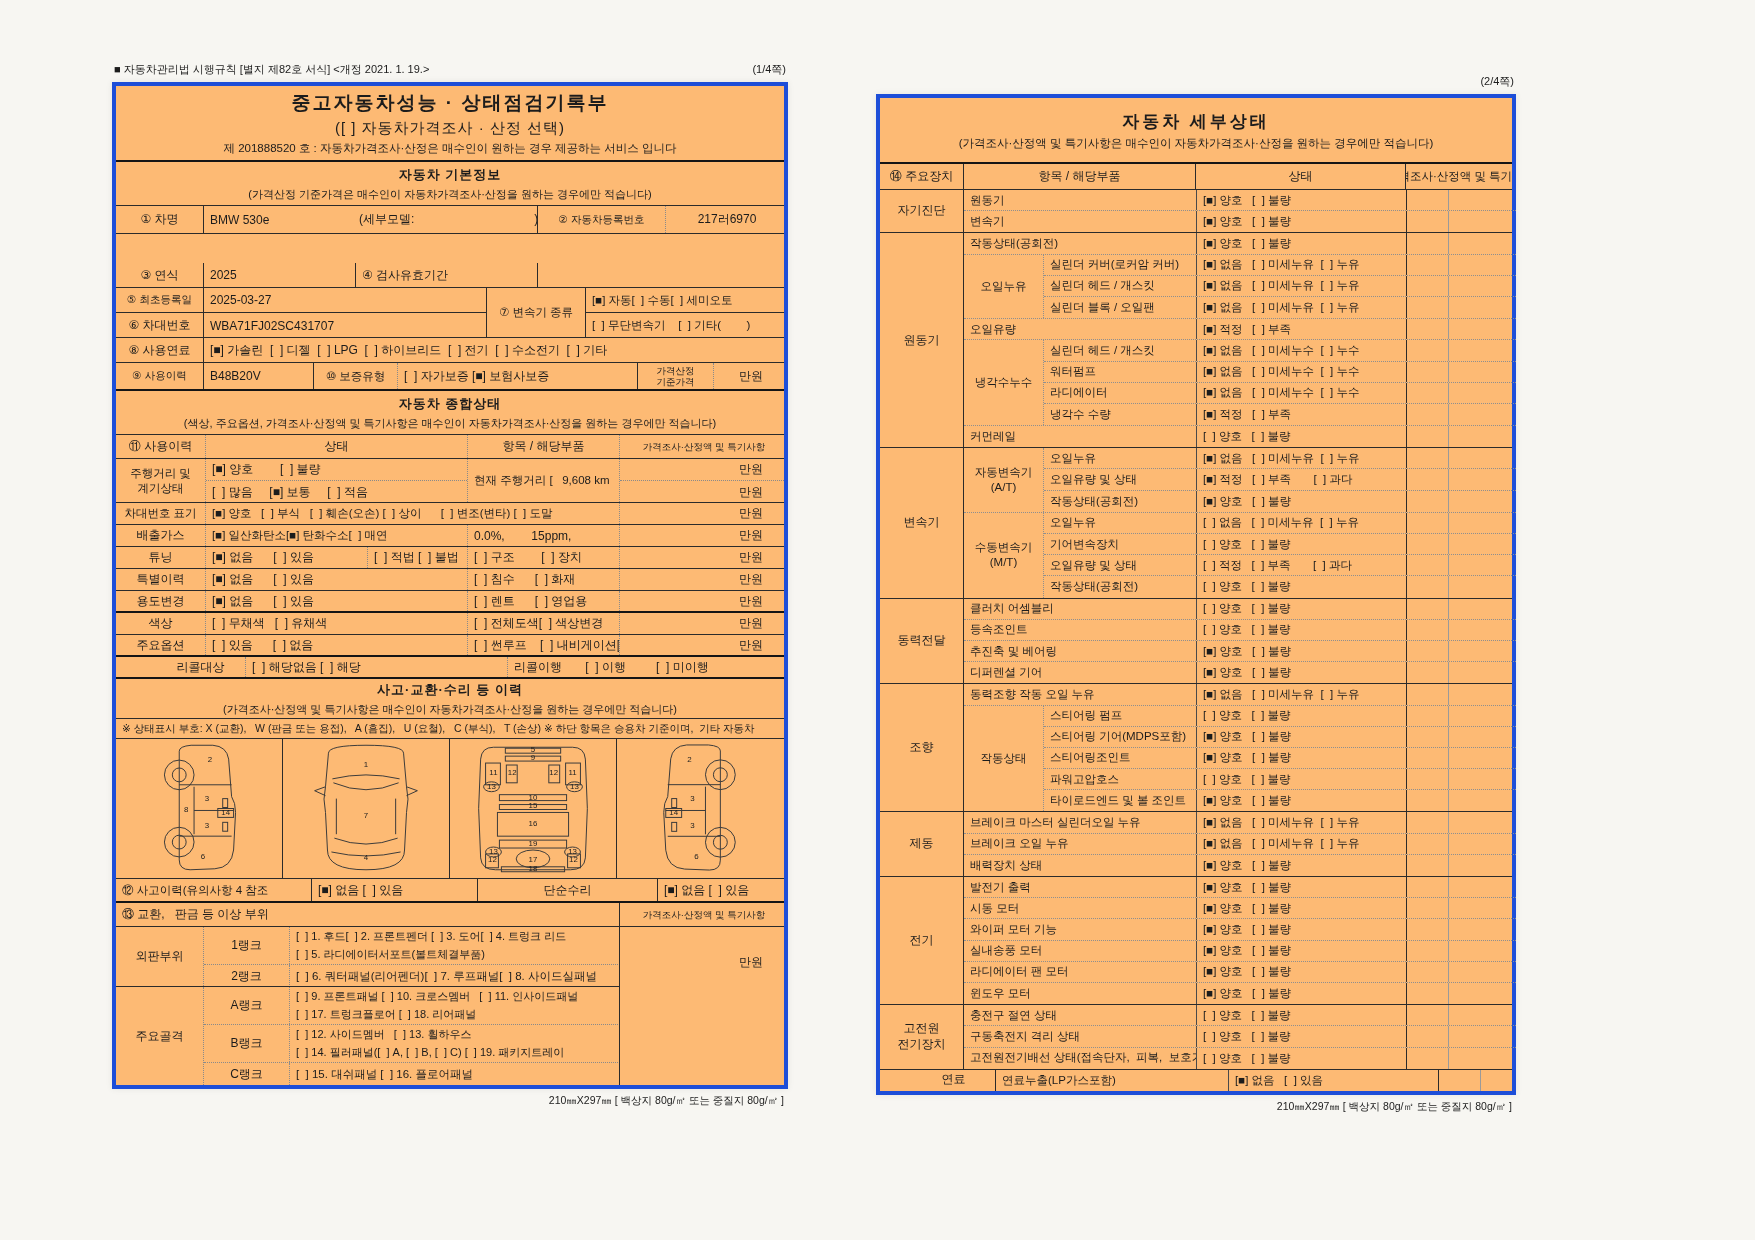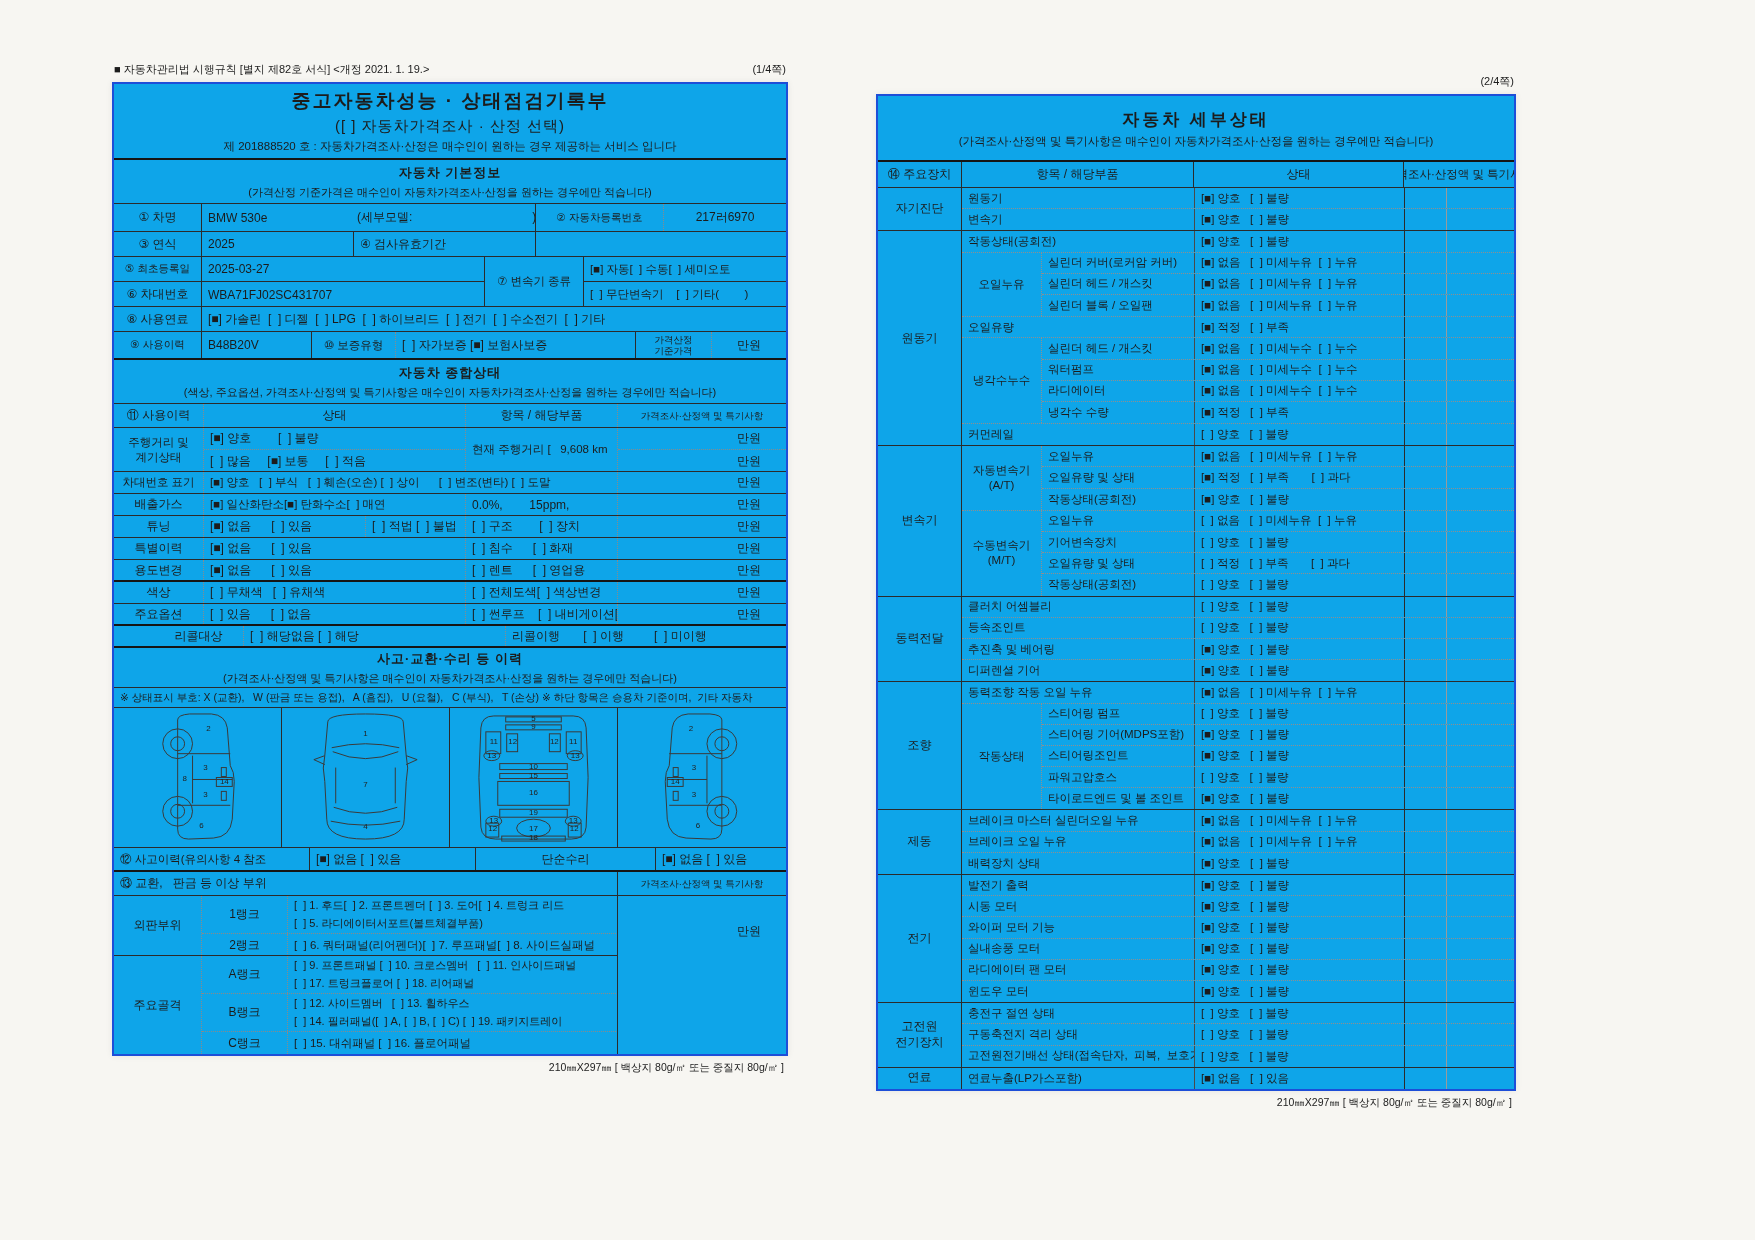--- a/index.html
+++ b/index.html
@@ -2,21 +2,21 @@
 <html><head>
 <meta charset="utf-8">
 <style>
   html,body{margin:0;padding:0;background:#e9e7e2;}
   .canvas{position:relative;width:1755px;height:1240px;background:#f7f6f2;font-family:"Liberation Sans","DejaVu Sans",sans-serif;color:#1c1c1c;overflow:hidden;}
   .page{position:absolute;}
   .page1{left:112px;top:62px;width:676px;}
   .page2{left:876px;top:74px;width:640px;}
   .topline{display:flex;justify-content:space-between;font-size:11px;margin-bottom:5px;padding:0 2px;}
   .topline.right-only{justify-content:flex-end;}
-  .sheet{border:2px solid #1d4ed8;background:#0ea5e9;box-shadow:0 0 7px rgba(0,0,0,0.07);}
+  .sheet{border:4px solid #1d4ed8;background:#fdba74;box-shadow:0 0 7px rgba(0,0,0,0.07);}
   .pfoot{text-align:right;font-size:10.5px;margin-top:5px;padding-right:4px;color:#222;}
   .band{box-sizing:border-box;overflow:hidden;}
   .row{display:flex;box-sizing:border-box;flex-shrink:0;overflow:hidden;}
   .col{display:flex;flex-direction:column;box-sizing:border-box;flex-shrink:0;overflow:hidden;}
   .cell{display:flex;align-items:center;white-space:pre;overflow:hidden;box-sizing:border-box;flex-shrink:0;padding:0 3px;font-size:12px;}
   .pl{padding-left:6px;}
   .ctr{justify-content:center;text-align:center;}
   .rt{justify-content:flex-end;padding-right:25px;}
   .pre{white-space:pre-line;line-height:1.25;}
   .sm{font-size:11.5px;}
@@ -38,21 +38,21 @@
   .secn{font-size:11px;}
   .panel{box-sizing:border-box;width:168px;height:100%;}
   .dshape{fill:none;stroke:#3a3a3a;stroke-width:1;}
   .dlabel{font-size:8px;fill:#222;text-anchor:middle;}
   .two{display:flex;flex-direction:column;justify-content:center;padding-left:6px;line-height:1.55;white-space:pre;font-size:11px;box-sizing:border-box;overflow:hidden;}
   .ln{white-space:pre;}
   
   #sheet2 .cell{font-size:11.5px;}
   #sheet2 .hd{font-size:12px;}
   .grow{display:flex;border-bottom:1px solid #2b2b2b;box-sizing:border-box;}
-  .grow:last-child{border-bottom:none;}
+  .grow:last-child{border-bottom:none;padding-left:32px;}
   .glabel{border-right:1px solid #2b2b2b;font-size:12px !important;line-height:1.3;}
   .gcol{display:flex;flex-direction:column;flex:1;}
   .r2{display:flex;height:21.2px;border-bottom:1px dotted #8f8f8f;box-sizing:border-box;flex-shrink:0;}
   .gcol>.r2:last-child,.scol>.r2:last-child{border-bottom:none;}
   .subwrap{display:flex;border-bottom:1px dotted #8f8f8f;box-sizing:border-box;}
   .gcol>.subwrap:last-child{border-bottom:none;}
   .slabel{border-right:1px dotted #8f8f8f;font-size:11.5px !important;line-height:1.3;}
   .scol{display:flex;flex-direction:column;}
   .status{border-left:1px solid #4a4a4a;}
   .pp1{border-left:1px solid #2b2b2b;}
@@ -77,21 +77,21 @@
           <div class="sech">자동차 기본정보</div>
           <div class="secn">(가격산정 기준가격은 매수인이 자동차가격조사·산정을 원하는 경우에만 적습니다)</div>
         </div>
         <div class="row bb" style="height: 28px;">
           <div class="cell ctr br" style="width: 88px;">① 차명</div>
           <div class="cell pl" style="width: 152px;">BMW 530e</div>
           <div class="cell br" style="width: 182px;">(세부모델:                                    )</div>
           <div class="cell ctr tiny2 brd" style="width: 128px;">② 자동차등록번호</div>
           <div class="cell ctr" style="width: 122px;">217러6970</div>
         </div>
-        <div class="row bb" style="height: 25px;">
+        <div class="row bb" style="height: 25px; margin-top: 29px;">
           <div class="cell ctr br" style="width: 88px;">③ 연식</div>
           <div class="cell pl br" style="width: 152px;">2025</div>
           <div class="cell pl br" style="width: 182px;">④ 검사유효기간</div>
           <div class="cell " style="width: 250px;"></div>
         </div>
         <div class="row bb" style="height: 50px;">
           <div class="col " style="width: 370px;">
             <div class="row bb" style="height: 25px;">
               <div class="cell ctr tiny2 br" style="width: 88px;">⑤ 최초등록일</div>
               <div class="cell pl" style="width: 282px;">2025-03-27</div>

